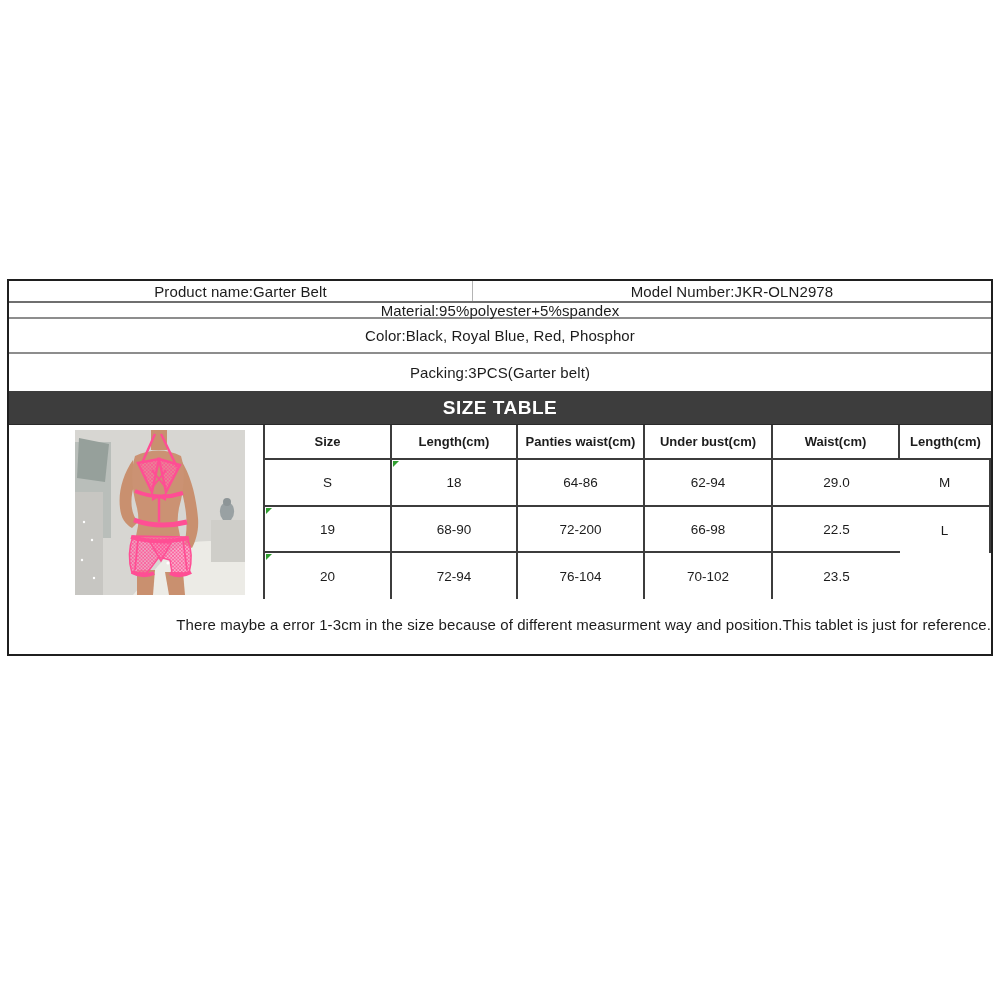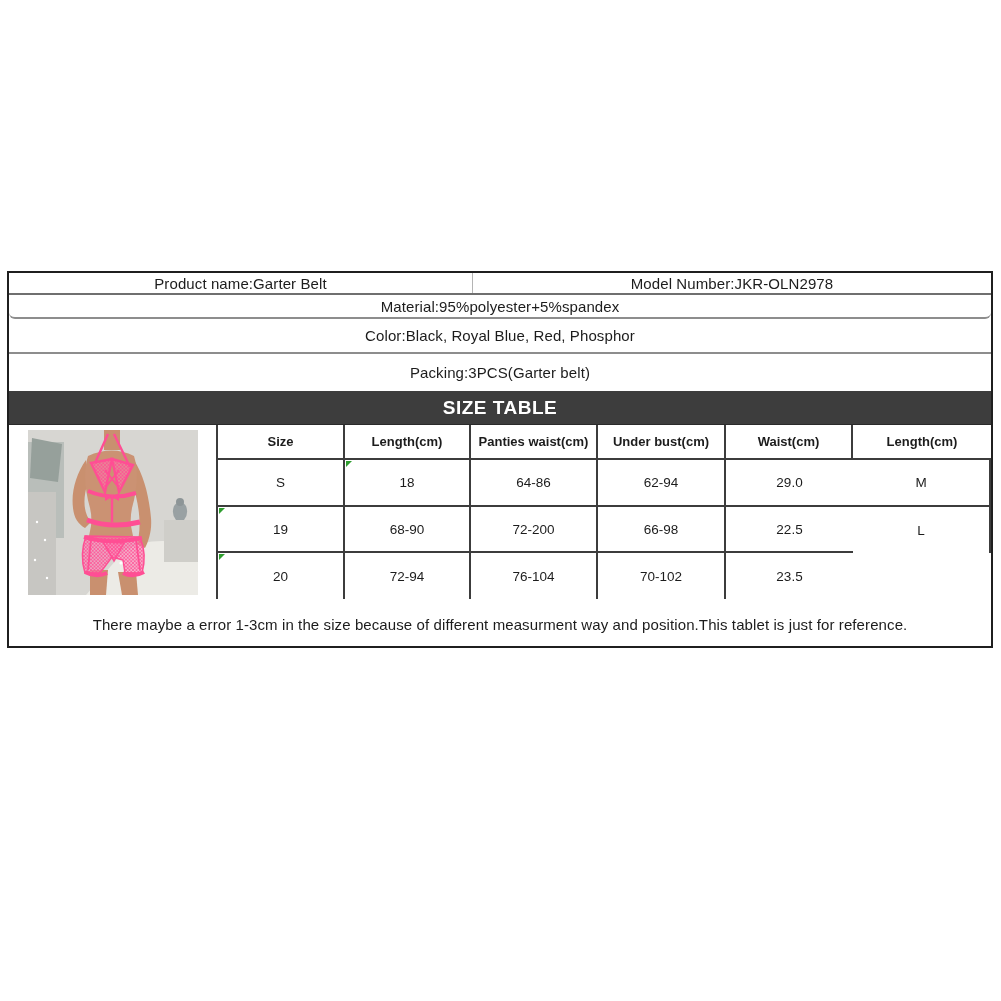--- a/index.html
+++ b/index.html
@@ -4,60 +4,60 @@
 <style>
   html,body{margin:0;padding:0;background:#ffffff;}
   body{
     width:1001px;height:1001px;position:relative;overflow:hidden;
     font-family:"Liberation Sans", sans-serif;color:#1c1c1c;
     -webkit-font-smoothing:antialiased;
   }
   *{box-sizing:border-box;}
 
   .sheet{
-    position:absolute;left:7px;top:271px;width:986px;height:377px;
+    position:absolute;left:7px;top:279px;width:986px;height:377px;
     border:2px solid #1f1f1f;background:#ffffff;
   }
 
   
   .row{display:flex;align-items:center;justify-content:center;}
   .r1{height:22px;border-bottom:2px solid #6f6f6f;}
   .r1 .c1{width:464px;height:100%;border-right:1px solid #b4b4b4;
           display:flex;align-items:center;justify-content:center;}
   .r1 .c2{flex:1;height:100%;display:flex;align-items:center;justify-content:center;}
-  .r2{height:24px;border-bottom:2px solid #8d8d8d;border-radius:6px;}
+  .r2{height:16px;border-bottom:2px solid #8d8d8d;}
   .r3{height:35px;border-bottom:2px solid #8d8d8d;}
   .r4{height:37px;}
   .t15{font-size:15px;letter-spacing:.1px;}
 
   
   .banner{
     height:33px;background:#3d3d3d;display:flex;align-items:center;justify-content:center;
   }
   .banner span{color:#ffffff;font-size:19px;font-weight:bold;letter-spacing:.5px;}
 
   
-  .sizegrid{height:175px;display:flex;border-top:1px solid #2a2a2a;}
+  .sizegrid{height:175px;display:flex;border-top:1px solid #2a2a2a;padding-left:47px;}
   .imgcell{width:209px;height:100%;border-right:2px solid #3c3c3c;
            display:flex;align-items:flex-start;justify-content:center;background:#fff;}
   .photo{width:170px;height:165px;margin-top:5px;display:block;}
   .grid{flex:1;display:grid;
         grid-template-columns:127px 126px 127px 128px 127px 1fr;
         grid-template-rows:35px 47px 46px 1fr;}
   .gc{border-right:2px solid #3c3c3c;border-bottom:2px solid #3c3c3c;
       display:flex;align-items:center;justify-content:center;position:relative;
       font-size:13.5px;background:#fff;}
   .gc.lastcol{border-right:none;}
   .gc.lastrow{border-bottom:none;}
   .gc.hdr{font-weight:bold;font-size:13px;}
   .marker{position:absolute;top:1px;left:1px;width:0;height:0;
           border-top:6px solid #2f9e2f;border-right:6px solid transparent;}
 
   
-  .footer{height:51px;display:flex;align-items:center;justify-content:center;}
+  .footer{height:51px;display:flex;align-items:center;justify-content:flex-end;}
   .footer span{font-size:15px;letter-spacing:.1px;}
 </style>
 </head>
 <body>
 
 <div class="sheet">
 
   <div class="row r1">
     <div class="c1 t15">Product name:Garter Belt</div>
     <div class="c2 t15">Model Number:JKR-OLN2978</div>

